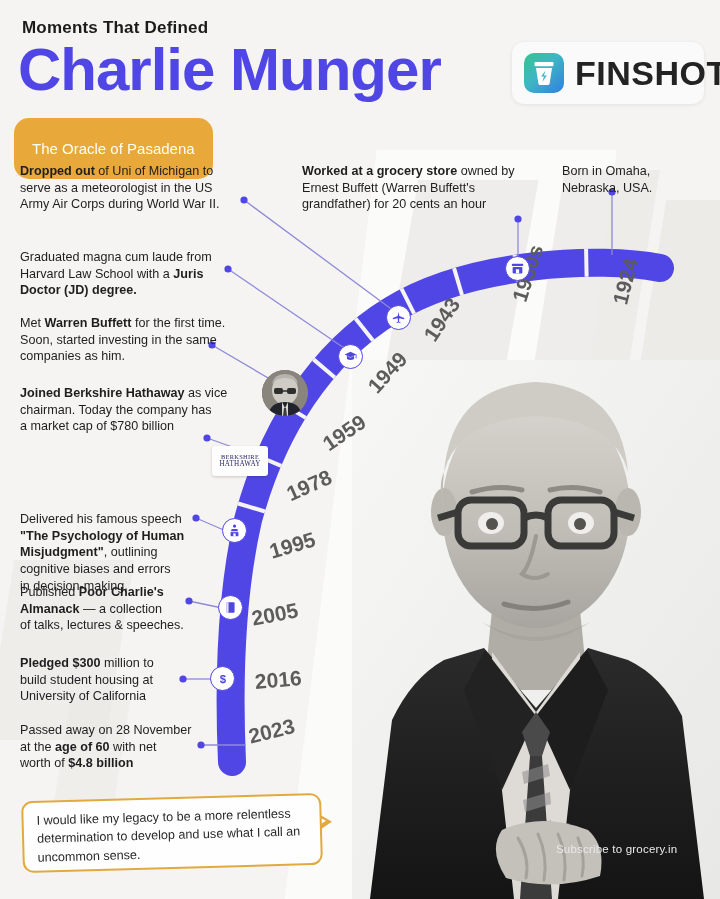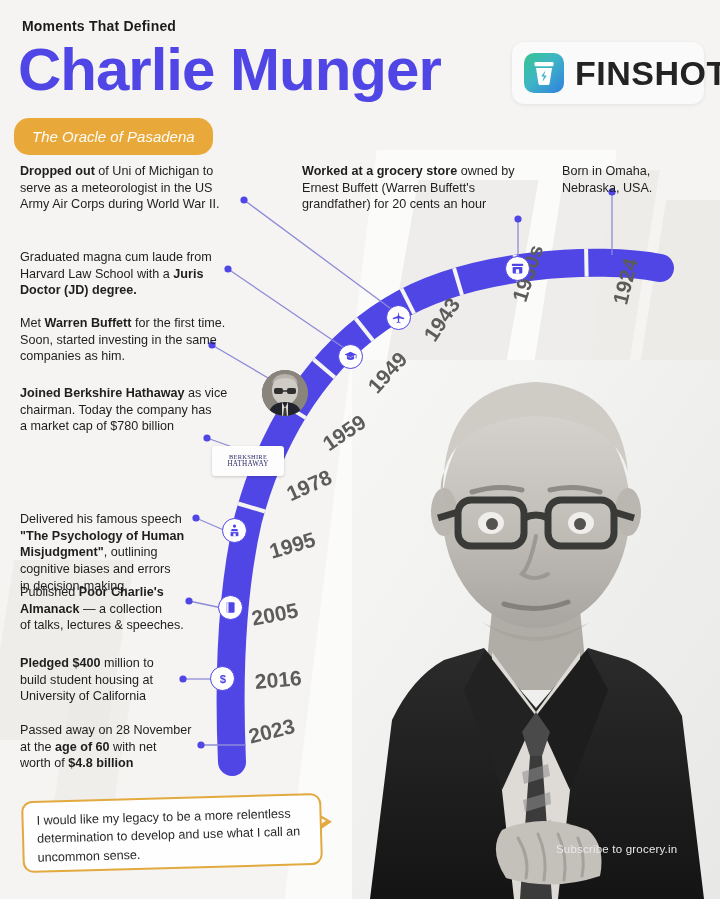--- a/index.html
+++ b/index.html
@@ -13,29 +13,29 @@
   }
   #stage{position:absolute;inset:0;width:720px;height:899px;overflow:hidden;background:#f5f4f2;}
 
   
   .wm{position:absolute;background:#eceae7;opacity:.85;}
   .wm2{position:absolute;background:#e9e7e4;opacity:.7;}
   .wm-white{position:absolute;background:#fbfbfa;}
 
   
   .header{position:absolute;left:0;top:0;width:720px;height:150px;}
-  .kicker{position:absolute;left:22px;top:18px;font-size:14px;font-weight:bold;letter-spacing:.2px;color:#1b1b1b;}
+  .kicker{position:absolute;left:22px;top:18px;font-size:17px;font-weight:bold;letter-spacing:.2px;color:#1b1b1b;}
   .bigtitle{position:absolute;left:18px;top:40px;font-size:60px;font-weight:bold;color:#4F46E5;letter-spacing:-1px;line-height:1;}
   .logo-chip{position:absolute;left:512px;top:42px;width:192px;height:62px;background:#fafafa;border-radius:12px;
              box-shadow:0 1px 4px rgba(0,0,0,.08);display:flex;align-items:center;padding-left:12px;box-sizing:border-box;}
   .logo-mark{width:40px;height:40px;border-radius:10px;background:linear-gradient(135deg,#35c48f 0%,#3fb6c4 45%,#2f7fe0 100%);
              display:flex;align-items:center;justify-content:center;flex:0 0 auto;}
   .logo-word{margin-left:11px;font-size:34px;font-weight:bold;letter-spacing:.5px;color:#232323;font-family:"Liberation Sans",sans-serif;}
-  .badge{position:absolute;left:14px;top:118px;height:29px;padding:4px 18px;border-radius:15px;background:#e8a93a;
-         color:#fffdf7;font-size:15px;display:flex;align-items:center;font-weight:500;font-style:italic;}
+  .badge{position:absolute;left:14px;top:118px;height:29px;padding:16px 18px;border-radius:15px;background:#e8a93a;
+         color:#fffdf7;font-size:15px;display:flex;align-items:center;font-weight:500;}
 
   
   .photo{position:absolute;left:352px;top:360px;width:368px;height:539px;overflow:hidden;}
   .photo svg{position:absolute;left:0;top:0;}
 
   
   .tb{position:absolute;font-size:12.6px;line-height:1.33;color:#1e1e1e;}
   .tb b{font-weight:bold;}
 
   
@@ -49,21 +49,21 @@
 
   
   .marker{position:absolute;width:25px;height:25px;border-radius:50%;background:#ffffff;border:1.6px solid #4F46E5;
           display:flex;align-items:center;justify-content:center;box-sizing:border-box;}
   .marker svg{display:block;}
 
   
   .mini-photo{position:absolute;left:262px;top:370px;width:46px;height:46px;border-radius:50%;overflow:hidden;
               background:#6e6a62;}
   
-  .bh-card{position:absolute;left:212px;top:446px;width:72px;height:30px;background:#fdfdfd;border-radius:3px;
+  .bh-card{position:absolute;left:212px;top:446px;width:56px;height:30px;background:#fdfdfd;border-radius:3px;
            box-shadow:0 1px 3px rgba(0,0,0,.18);display:flex;flex-direction:column;align-items:center;justify-content:center;
            font-family:"Liberation Serif","DejaVu Serif",serif;color:#2a2a6a;line-height:1.05;}
   .bh-l1{font-size:6.4px;letter-spacing:.3px;}
   .bh-l2{font-size:7.2px;letter-spacing:.2px;}
 
   
   .quote{position:absolute;left:22px;top:797px;width:300px;height:72px;background:#fefefe;border:2px solid #e2a93f;
          border-radius:11px;box-sizing:border-box;padding:9px 13px;font-size:12.6px;line-height:1.45;color:#2a2a2a;
          transform:rotate(-1.6deg);}
   .quote-tail{position:absolute;left:316px;top:812px;width:0;height:0;
@@ -309,21 +309,21 @@
       <text x="8" y="13" font-size="13" font-family="Liberation Sans, sans-serif" font-weight="bold" fill="#4F46E5" text-anchor="middle">$</text>
     </svg>
   </div>
 
   <div class="tb" style="left:20px;top:163px;width:228px;"><b>Dropped out</b> of Uni of Michigan to<br>serve as a meteorologist in the US<br>Army Air Corps during World War II.</div>
   <div class="tb" style="left:20px;top:243px;width:226px;margin-top:6px;">Graduated magna cum laude from<br>Harvard Law School with a <b>Juris<br>Doctor (JD) degree.</b></div>
   <div class="tb" style="left:20px;top:315px;width:232px;">Met <b>Warren Buffett</b> for the first time.<br>Soon, started investing in the same<br>companies as him.</div>
   <div class="tb" style="left:20px;top:385px;width:228px;"><b>Joined Berkshire Hathaway</b> as vice<br>chairman. Today the company has<br>a market cap of $780 billion</div>
   <div class="tb" style="left:20px;top:473px;width:208px;margin-top:38px;">Delivered his famous speech<br><b>"The Psychology of Human<br>Misjudgment"</b>, outlining<br>cognitive biases and errors<br>in decision-making.</div>
   <div class="tb" style="left:20px;top:584px;width:200px;">Published <b>Poor Charlie's<br>Almanack</b> — a collection<br>of talks, lectures &amp; speeches.</div>
-  <div class="tb" style="left:20px;top:655px;width:198px;"><b>Pledged $400</b> million to<br>build student housing at<br>University of California</div>
+  <div class="tb" style="left:20px;top:655px;width:198px;"><b>Pledged $300</b> million to<br>build student housing at<br>University of California</div>
   <div class="tb" style="left:20px;top:722px;width:206px;">Passed away on 28 November<br>at the <b>age of 60</b> with net<br>worth of  <b>$4.8 billion</b></div>
   <div class="tb" style="left:302px;top:163px;width:252px;"><b>Worked at a grocery store</b> owned by<br>Ernest Buffett (Warren Buffett's<br>grandfather) for 20 cents an hour</div>
   <div class="tb" style="left:562px;top:163px;width:150px;">Born in Omaha,<br>Nebraska, USA.</div>
 
   <div class="quote-tail"></div>
   <div class="quote-tail-in"></div>
   <div class="quote">I would like my legacy to be a more relentless determination to develop and use what I call an uncommon sense.</div>
 
   <div class="subscribe">Subscribe to grocery.in</div>
 

